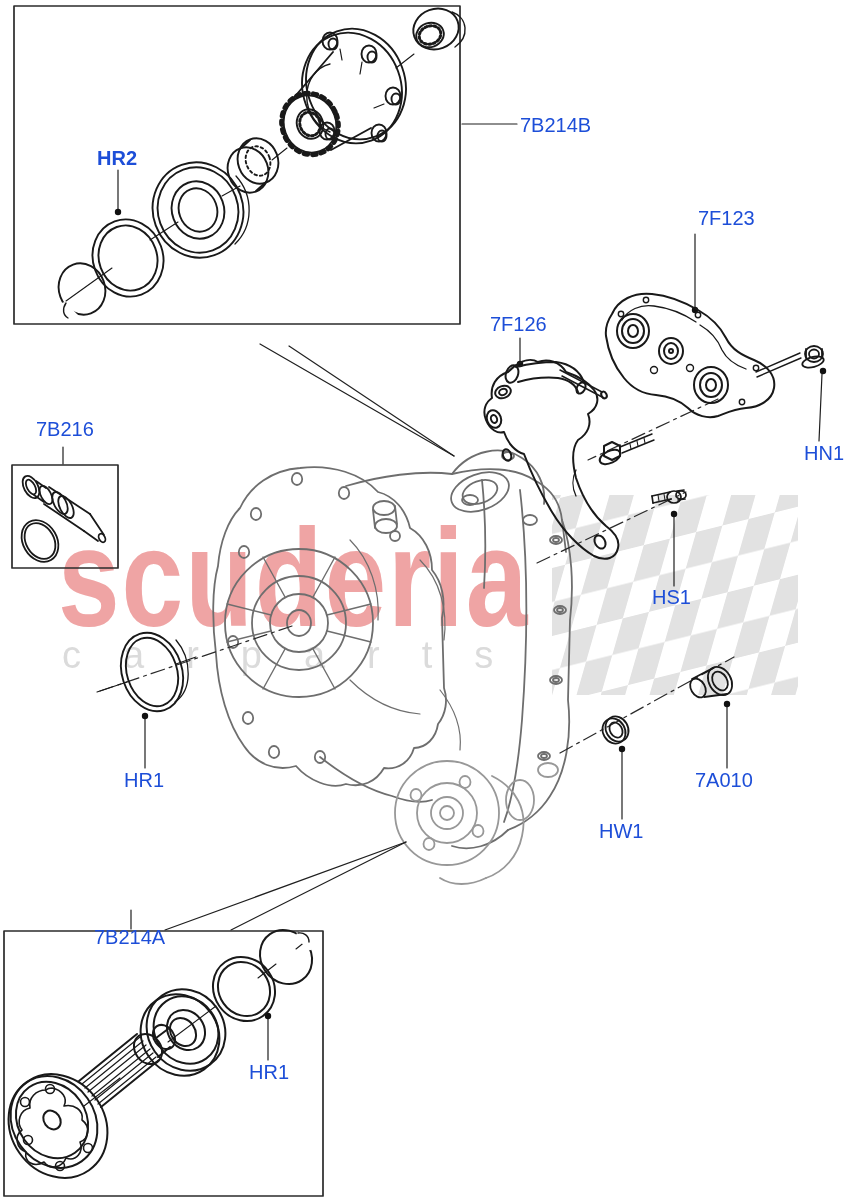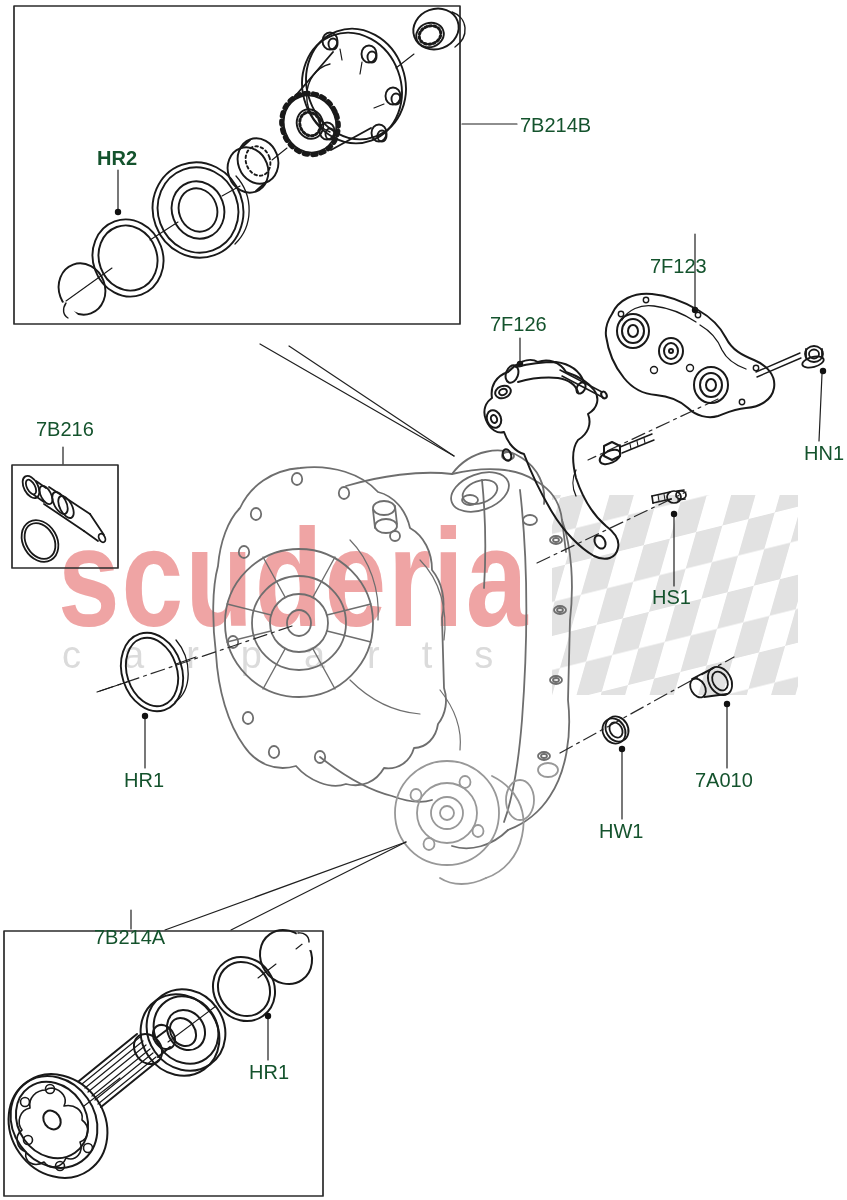--- a/index.html
+++ b/index.html
@@ -13,21 +13,21 @@
     transform:scaleY(1.18) scaleX(0.94);transform-origin:0 0;
     mix-blend-mode:multiply;z-index:1;
   }
   .wm-letters{
     position:absolute;left:62px;top:636px;line-height:1;white-space:nowrap;
     font-size:38px;letter-spacing:42px;color:#dbdbdb;
     mix-blend-mode:multiply;z-index:1;
   }
   svg.art{position:absolute;left:0;top:0;z-index:2;}
   .callout{
-    position:absolute;z-index:3;color:#14532d;font-size:20px;line-height:1;
+    position:absolute;z-index:3;color:#1d4ed8;font-size:20px;line-height:1;
     white-space:nowrap;cursor:pointer;
   }
 </style>
 </head>
 <body>
 
 <div id="stage">
 
   <div class="wm-brand">scuderia</div>
   <div class="wm-letters">carparts</div>
@@ -417,21 +417,21 @@
 
       <ellipse cx="286" cy="957" rx="25" ry="28" transform="rotate(-35 286 957)"></ellipse>
       <line x1="300" y1="936" x2="310" y2="946" stroke="#ffffff" stroke-width="8"></line>
       <path d="M 298,933 C 304,932 309,936 309,942" stroke-width="1.4"></path>
     </g>
   </svg>
 
   <div id="callouts">
       <div class="callout" style="left: 97px; top: 148px; font-weight: bold;">HR2</div>
       <div class="callout" style="left: 520px; top: 115px;">7B214B</div>
-      <div class="callout" style="left: 650px; top: 208px; margin-top: 48px;">7F123</div>
+      <div class="callout" style="left: 698px; top: 208px;">7F123</div>
       <div class="callout" style="left: 490px; top: 314px;">7F126</div>
       <div class="callout" style="left: 804px; top: 443px;">HN1</div>
       <div class="callout" style="left: 652px; top: 587px;">HS1</div>
       <div class="callout" style="left: 36px; top: 419px;">7B216</div>
       <div class="callout" style="left: 124px; top: 770px;">HR1</div>
       <div class="callout" style="left: 599px; top: 821px; text-align: center;">HW1</div>
       <div class="callout" style="left: 695px; top: 770px;">7A010</div>
       <div class="callout" style="left: 94px; top: 907px; margin-top: 20px;">7B214A</div>
       <div class="callout" style="left: 249px; top: 1062px;">HR1</div>
     </div>

